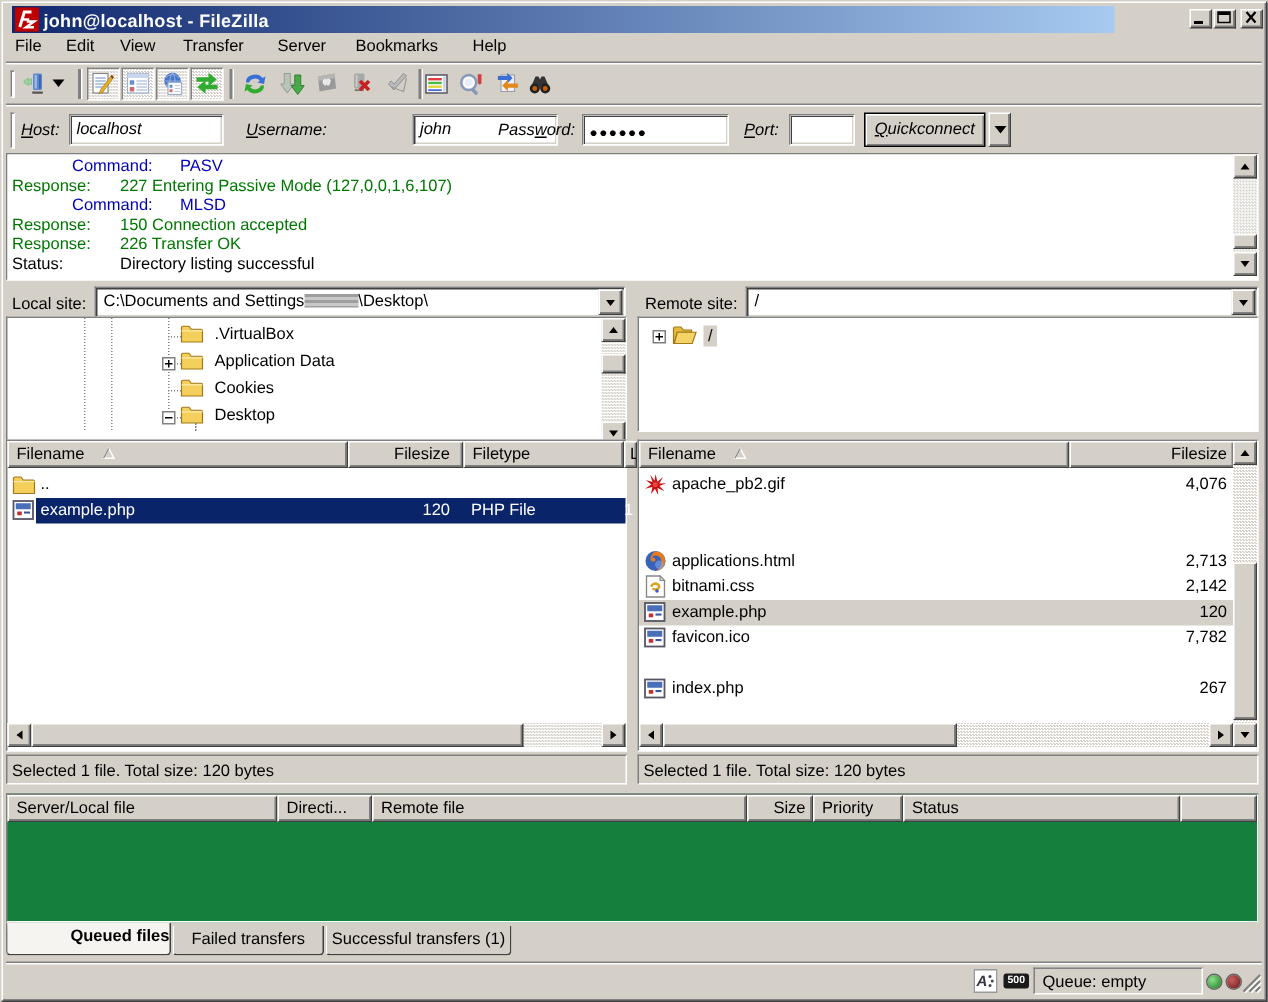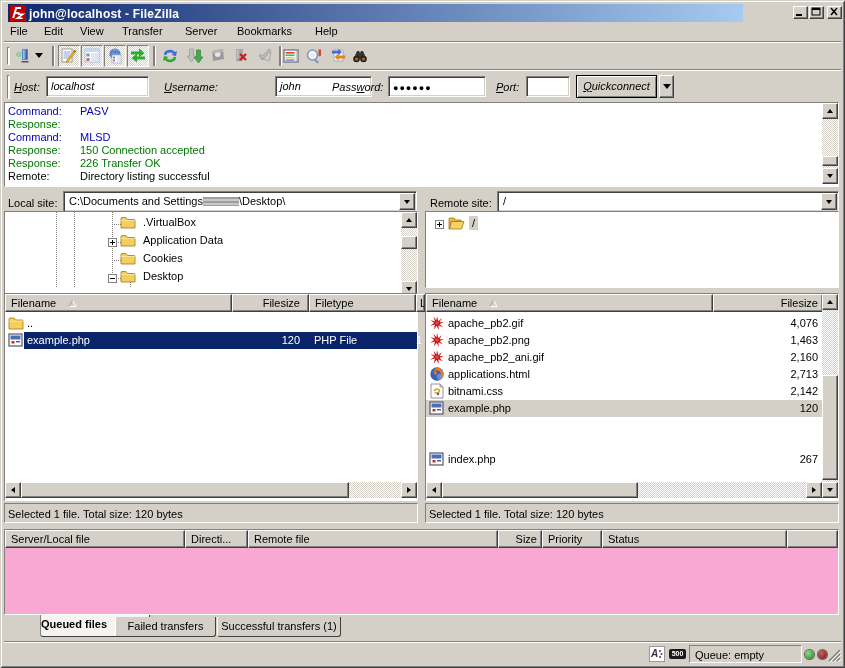--- a/index.html
+++ b/index.html
@@ -69,21 +69,21 @@
   box-shadow: inset 0 1px 0 #fff;
   font-style: italic;
 }
 .qlabel { position:absolute; top:11px; }
 .qfield { position:absolute; top:6px; height:21px; background:#fff; padding:3px 3px 0 4px; font-size:11px; }
 u { text-decoration:underline; }
 
 #log { left:5px; top:103px; width:835px; height:83px; background:#fff; }
 #log .row { position:absolute; left:3px; width:700px; }
 #log .msg { position:absolute; left:72px; }
-.c-cmd { color:#0000bb; }
+.c-cmd { color:#0000bb;margin-left:40px; }
 .c-resp { color:#007700; }
 
 .sb-track { background:#fff;
   background-image:conic-gradient(#d4d0c8 0 25%, #fff 0 50%, #d4d0c8 0 75%, #fff 0);
   background-size:2px 2px; }
 .sb-btn { background:#D4D0C8;
   border-top:1px solid #fff; border-left:1px solid #fff;
   border-bottom:1px solid #404040; border-right:1px solid #404040;
   box-shadow: inset -1px -1px 0 #808080, inset 1px 1px 0 #d4d0c8;
   display:flex; align-items:center; justify-content:center; }
@@ -312,25 +312,25 @@
   <div class="abs" style="left:655px; top:5px; width:15px; height:23px; background:#D4D0C8;
        border-top:1px solid #fff; border-left:1px solid #fff; border-bottom:1px solid #404040; border-right:1px solid #404040;
        box-shadow: inset -1px -1px 0 #808080; display:flex; align-items:center; justify-content:center;">
     <div class="arr down" style="border-left-width:4px;border-right-width:4px;border-top-width:5px;"></div>
   </div>
 </div>
 
 <div class="abs sunken" style="left:4px; top:102px; width:835px; height:85px; background:#fff;">
   <div class="abs" id="log" style="left:0; top:0; width:100%; height:100%;">
     <div class="row" style="top:2px;"><span class="c-cmd">Command:</span><span class="msg c-cmd">PASV</span></div>
-    <div class="row" style="top:15px;"><span class="c-resp">Response:</span></div>
+    <div class="row" style="top:15px;"><span class="c-resp">Response:</span><span class="msg c-resp">227 Entering Passive Mode (127,0,0,1,6,107)</span></div>
     <div class="row" style="top:28px;"><span class="c-cmd">Command:</span><span class="msg c-cmd">MLSD</span></div>
     <div class="row" style="top:41px;"><span class="c-resp">Response:</span><span class="msg c-resp">150 Connection accepted</span></div>
     <div class="row" style="top:54px;"><span class="c-resp">Response:</span><span class="msg c-resp">226 Transfer OK</span></div>
-    <div class="row" style="top:67px;"><span>Remote:</span><span class="msg">Directory listing successful</span></div>
+    <div class="row" style="top:67px;"><span>Status:</span><span class="msg">Directory listing successful</span></div>
   </div>
 
   <div class="abs sb-track" style="right:0; top:0; width:16px; height:81px;"></div>
   <div class="abs sb-btn" style="right:0; top:0; width:16px; height:16px;">
       <div class="arr up"></div>
     </div>
   <div class="abs sb-thumb" style="right:0; top:53px; width:16px; height:10px;"></div>
   <div class="abs sb-btn" style="right:0; top:65px; width:16px; height:16px;">
       <div class="arr down"></div>
     </div>
@@ -456,40 +456,20 @@
   <div class="frow" style="top:21px;">
       <svg class="ficon" width="16" height="16" viewBox="0 0 16 16">
         <g>
           <path d="M8 1 L9.3 6.2 L13 3 L10.5 7.3 L15 7.2 L10.6 9 L14 12.5 L9.4 10.3 L9.8 15 L7.6 10.8 L5 14.5 L5.9 9.6 L1 10.8 L5.2 8 L1.5 5 L6 6.4 L4.5 1.5 L7.4 5.5z" fill="#cc1111"></path>
           <circle cx="7.9" cy="8" r="1.7" fill="#e84444"></circle>
         </g>
       </svg>
       <span class="fname">apache_pb2.gif</span>
       <span class="fsize" style="left:290px; width:102px;">4,076</span>
     </div>
-  <div class="frow" style="top:38px;">
-      <svg class="ficon" width="16" height="16" viewBox="0 0 16 16">
-        <g>
-          <path d="M8 1 L9.3 6.2 L13 3 L10.5 7.3 L15 7.2 L10.6 9 L14 12.5 L9.4 10.3 L9.8 15 L7.6 10.8 L5 14.5 L5.9 9.6 L1 10.8 L5.2 8 L1.5 5 L6 6.4 L4.5 1.5 L7.4 5.5z" fill="#cc1111"></path>
-          <circle cx="7.9" cy="8" r="1.7" fill="#e84444"></circle>
-        </g>
-      </svg>
-      <span class="fname">apache_pb2.png</span>
-      <span class="fsize" style="left:290px; width:102px;">1,463</span>
-    </div>
-  <div class="frow" style="top:55px;">
-      <svg class="ficon" width="16" height="16" viewBox="0 0 16 16">
-        <g>
-          <path d="M8 1 L9.3 6.2 L13 3 L10.5 7.3 L15 7.2 L10.6 9 L14 12.5 L9.4 10.3 L9.8 15 L7.6 10.8 L5 14.5 L5.9 9.6 L1 10.8 L5.2 8 L1.5 5 L6 6.4 L4.5 1.5 L7.4 5.5z" fill="#cc1111"></path>
-          <circle cx="7.9" cy="8" r="1.7" fill="#e84444"></circle>
-        </g>
-      </svg>
-      <span class="fname">apache_pb2_ani.gif</span>
-      <span class="fsize" style="left:290px; width:102px;">2,160</span>
-    </div>
   <div class="frow" style="top:72px;">
       <svg class="ficon" width="16" height="16" viewBox="0 0 16 16">
         <g>
           <circle cx="8" cy="8" r="6.7" fill="#3863b8"></circle>
           <path d="M8 1.5 A6.5 6.5 0 0 1 14.5 8 A6.5 6.5 0 0 1 8 14.5 C11 13.5 12.5 11 12 8.2 C11.6 5.8 10 4.6 8.5 4.4 C7 4.2 6 5 5.8 6 C7 5.6 8 6.2 8 7.2 C8 8.2 7 8.6 6.2 8.4 C4.8 8.1 4.4 6.6 4.9 5.2 C5.5 3.4 6.6 2.2 8 1.5z" fill="#e87b1e"></path>
           <circle cx="10.5" cy="10.5" r="2.8" fill="#88aaee" fill-opacity="0.55"></circle>
         </g>
       </svg>
       <span class="fname">applications.html</span>
       <span class="fsize" style="left:290px; width:102px;">2,713</span>
@@ -511,20 +491,32 @@
         <g>
           <rect x="1" y="2" width="13" height="12" fill="#fff" stroke="#556" stroke-width="1.2"></rect>
           <rect x="2.5" y="3.5" width="10" height="4" fill="#4a6fb8"></rect>
           <rect x="3.5" y="9" width="3" height="2.5" fill="#c03030"></rect>
           <rect x="8" y="9" width="4" height="1.4" fill="#3a56a0"></rect>
         </g>
       </svg>
       <span class="fname">example.php</span>
       <span class="fsize" style="left:290px; width:102px;">120</span>
     </div>
+  <div class="frow" style="top:123px;">
+      <svg class="ficon" width="16" height="16" viewBox="0 0 16 16">
+        <g>
+          <rect x="1" y="2" width="13" height="12" fill="#fff" stroke="#556" stroke-width="1.2"></rect>
+          <rect x="2.5" y="3.5" width="10" height="4" fill="#4a6fb8"></rect>
+          <rect x="3.5" y="9" width="3" height="2.5" fill="#c03030"></rect>
+          <rect x="8" y="9" width="4" height="1.4" fill="#3a56a0"></rect>
+        </g>
+      </svg>
+      <span class="fname">favicon.ico</span>
+      <span class="fsize" style="left:290px; width:102px;">7,782</span>
+    </div>
   <div class="frow" style="top:157px;">
       <svg class="ficon" width="16" height="16" viewBox="0 0 16 16">
         <g>
           <rect x="1" y="2" width="13" height="12" fill="#fff" stroke="#556" stroke-width="1.2"></rect>
           <rect x="2.5" y="3.5" width="10" height="4" fill="#4a6fb8"></rect>
           <rect x="3.5" y="9" width="3" height="2.5" fill="#c03030"></rect>
           <rect x="8" y="9" width="4" height="1.4" fill="#3a56a0"></rect>
         </g>
       </svg>
       <span class="fname">index.php</span>
@@ -544,31 +536,31 @@
   <div class="abs sb-btn" style="left:0; top:188px; width:16px; height:16px;">
       <div class="arr left"></div>
     </div>
   <div class="abs sb-thumb" style="left:16px; top:188px; width:196px; height:16px;"></div>
   <div class="abs sb-btn" style="left:380px; top:188px; width:16px; height:16px;">
       <div class="arr right"></div>
     </div>
 </div>
 <div class="statusline" style="left:425px; top:503px; width:414px;">Selected 1 file. Total size: 120 bytes</div>
 
-<div class="abs sunken1" style="left:4px; top:529px; width:835px; height:86px; background:#f9a8d4;">
+<div class="abs sunken1" style="left:4px; top:529px; width:835px; height:86px; background:#15803d;">
   <div class="hdrcell" style="left:0; width:180px;">Server/Local file</div>
   <div class="hdrcell" style="left:180px; width:63px;">Directi...</div>
   <div class="hdrcell" style="left:243px; width:250px;">Remote file</div>
   <div class="hdrcell" style="left:493px; width:44px; text-align:right; padding-right:4px;">Size</div>
   <div class="hdrcell" style="left:537px; width:60px;">Priority</div>
   <div class="hdrcell" style="left:597px; width:185px;">Status</div>
   <div class="hdrcell" style="left:782px; width:51px;"></div>
 </div>
 
-<div class="tab" style="left:4px; top:615px; width:110px; background:#f6f4f0; height:22px; font-weight:bold; border-left:1px solid #808080; text-align:left; padding-left:0; padding-right:0;margin-left:36px;">Queued files</div>
+<div class="tab" style="left:4px; top:615px; width:110px; background:#f6f4f0; height:22px; font-weight:bold; border-left:1px solid #808080; text-align:right; padding-left:0; padding-right:0;">Queued files</div>
 <div class="tab" style="left:115px; top:617px; width:101px; text-align:center; padding-left:0; padding-right:0;">Failed transfers</div>
 <div class="tab" style="left:217px; top:617px; width:124px; text-align:center; padding-left:0; padding-right:0;">Successful transfers (1)</div>
 
 <div class="abs" id="statusbar">
   <div class="abs" style="left:645px; top:4px; width:16px; height:16px; border:1px solid #9a9a9a; background:#fff;">
     <svg width="14" height="14" viewBox="0 0 14 14">
         <text x="1" y="10" font-size="10" font-weight="bold" font-style="italic" fill="#334">A</text>
         <circle cx="10" cy="4" r="1" fill="#445"></circle>
         <circle cx="11.5" cy="7" r="1" fill="#445"></circle>
         <circle cx="10" cy="10" r="1" fill="#445"></circle>

